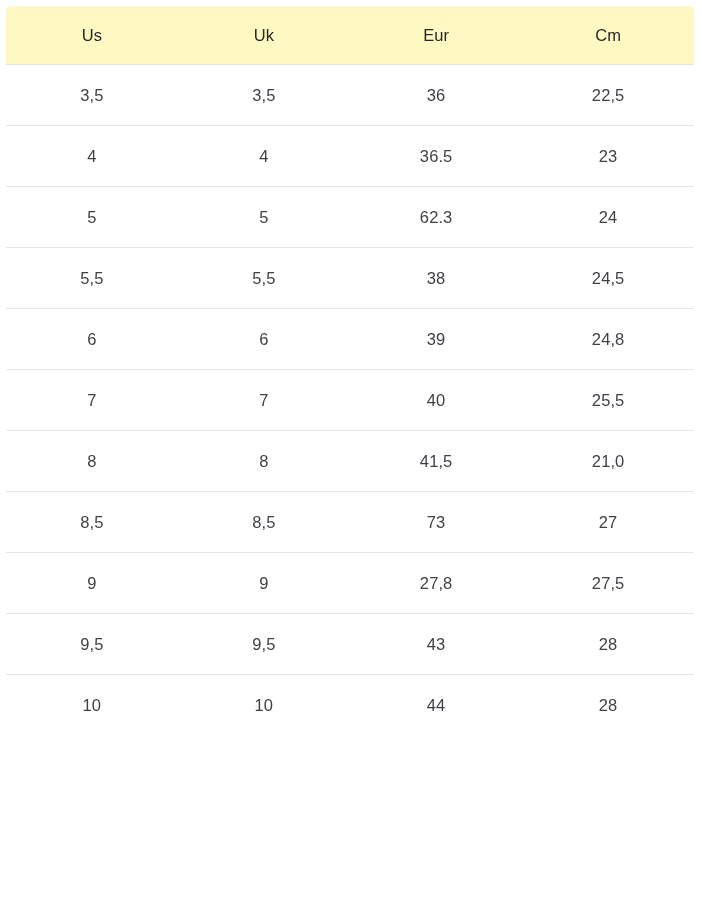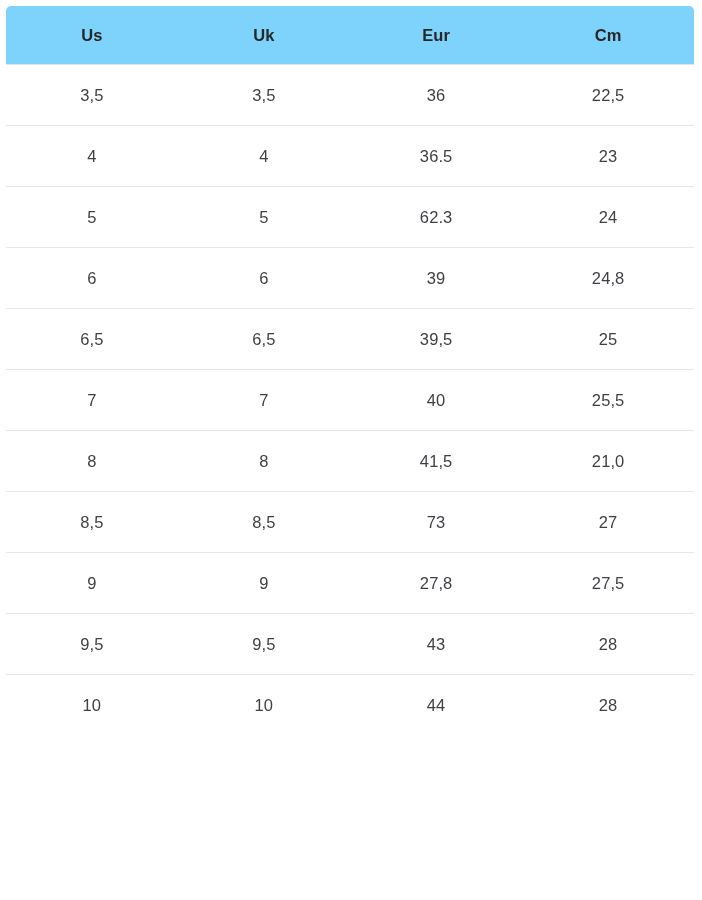--- a/index.html
+++ b/index.html
@@ -32,24 +32,24 @@
     border-radius: 6px;
     overflow: hidden;
     background: #ffffff;
   }
 
   .size-table col {
     width: 25%;
   }
 
   thead th {
-    background: #7dd3fc;
+    background: #fef9c3;
     color: #27272a;
     font-size: 16.5px;
-    font-weight: 700;
+    font-weight: 400;
     text-align: center;
     height: 58px;
     padding: 0;
     border-bottom: 1px solid #e4e4e7;
     letter-spacing: 0.1px;
   }
 
   tbody td {
     height: 60px;
     padding: 0;
@@ -100,30 +100,30 @@
         <td>36.5</td>
         <td>23</td>
       </tr>
       <tr>
         <td>5</td>
         <td>5</td>
         <td>62.3</td>
         <td>24</td>
       </tr>
       <tr>
+        <td>5,5</td>
+        <td>5,5</td>
+        <td>38</td>
+        <td>24,5</td>
+      </tr>
+      <tr>
         <td>6</td>
         <td>6</td>
         <td>39</td>
         <td>24,8</td>
-      </tr>
-      <tr>
-        <td>6,5</td>
-        <td>6,5</td>
-        <td>39,5</td>
-        <td>25</td>
       </tr>
       <tr>
         <td>7</td>
         <td>7</td>
         <td>40</td>
         <td>25,5</td>
       </tr>
       <tr>
         <td>8</td>
         <td>8</td>

